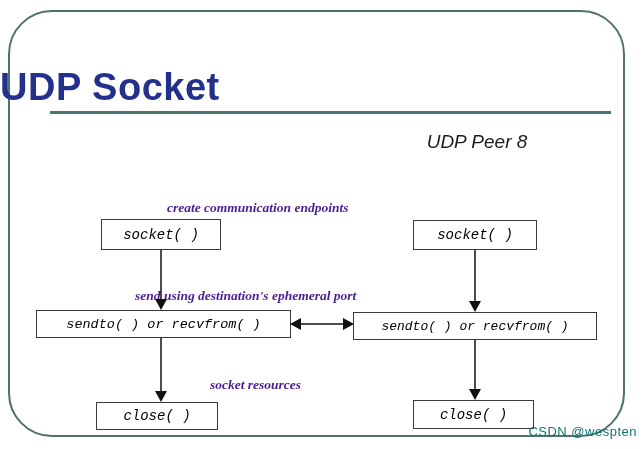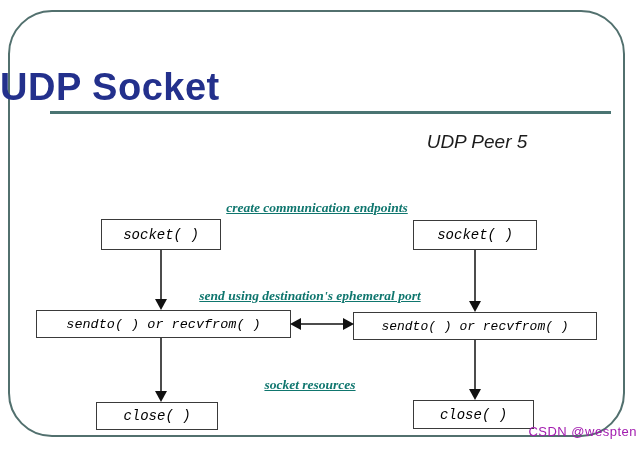--- a/index.html
+++ b/index.html
@@ -41,27 +41,26 @@
     width: 160px;
     text-align: center;
     font-size: 19px;
     font-style: italic;
     color: #1c1c1c;
   }
   .peer-1 { left: 80px; }
   .peer-2 { left: 397px; }
   .annotation {
     position: absolute;
-    text-align: center;
+    text-align: left;
     font-family: "Liberation Serif", serif;
     font-style: italic;
     font-weight: 600;
     font-size: 13.5px;
-    color: #0f766e;
-    text-decoration: underline;
+    color: #4c1d95;
   }
   .ann-create  { left: 167px; top: 200px; width: 300px; }
   .ann-send    { left: 135px; top: 288px; width: 350px; }
   .ann-release { left: 210px; top: 377px; width: 200px; }
   .node-box {
     position: absolute;
     box-sizing: border-box;
     border: 1.5px solid #3a3a3a;
     background: #ffffff;
     display: flex;
@@ -82,35 +81,35 @@
   .arrows {
     position: absolute;
     left: 0; top: 0;
     width: 643px; height: 449px;
     pointer-events: none;
   }
   .watermark {
     position: absolute;
     right: 6px; top: 424px;
     font-size: 13px;
-    color: #a21caf;
+    color: #0f766e;
     letter-spacing: 0.5px;
   }
 </style>
 </head>
 <body>
 
 <div id="stage">
 
   <div class="frame"></div>
 
   <div class="title">UDP Socket</div>
   <div class="title-underline"></div>
 
-  <div class="peer-label peer-2">UDP Peer 5</div>
+  <div class="peer-label peer-2">UDP Peer 8</div>
 
   <div class="annotation ann-create">create communication endpoints</div>
   <div class="annotation ann-send">send using destination's ephemeral port</div>
   <div class="annotation ann-release">socket resources</div>
 
   <div class="node-box box-socket-1">socket( )</div>
   <div class="node-box box-socket-2">socket( )</div>
 
   <div class="node-box box-sendto-1">sendto( ) or recvfrom( )</div>
   <div class="node-box box-sendto-2">sendto( ) or recvfrom( )</div>

